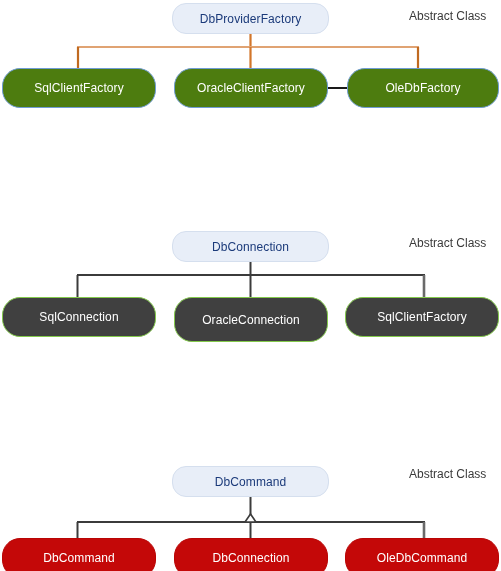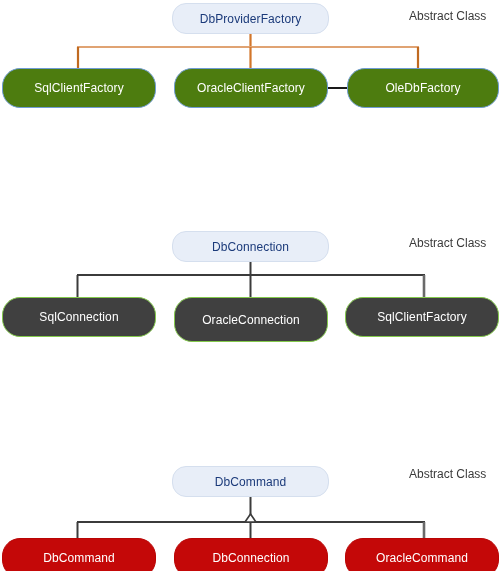--- a/index.html
+++ b/index.html
@@ -164,16 +164,16 @@
 
   <div class="node red" style="left:2px; top:538px; width:154px; height:40px;">
     <span>DbCommand</span>
   </div>
 
   <div class="node red" style="left:174px; top:538px; width:154px; height:40px;">
     <span>DbConnection</span>
   </div>
 
   <div class="node red" style="left:345px; top:538px; width:154px; height:40px;">
-    <span>OracleCommand</span>
+    <span>OleDbCommand</span>
   </div>
 
 </div>
 
 </body></html>

